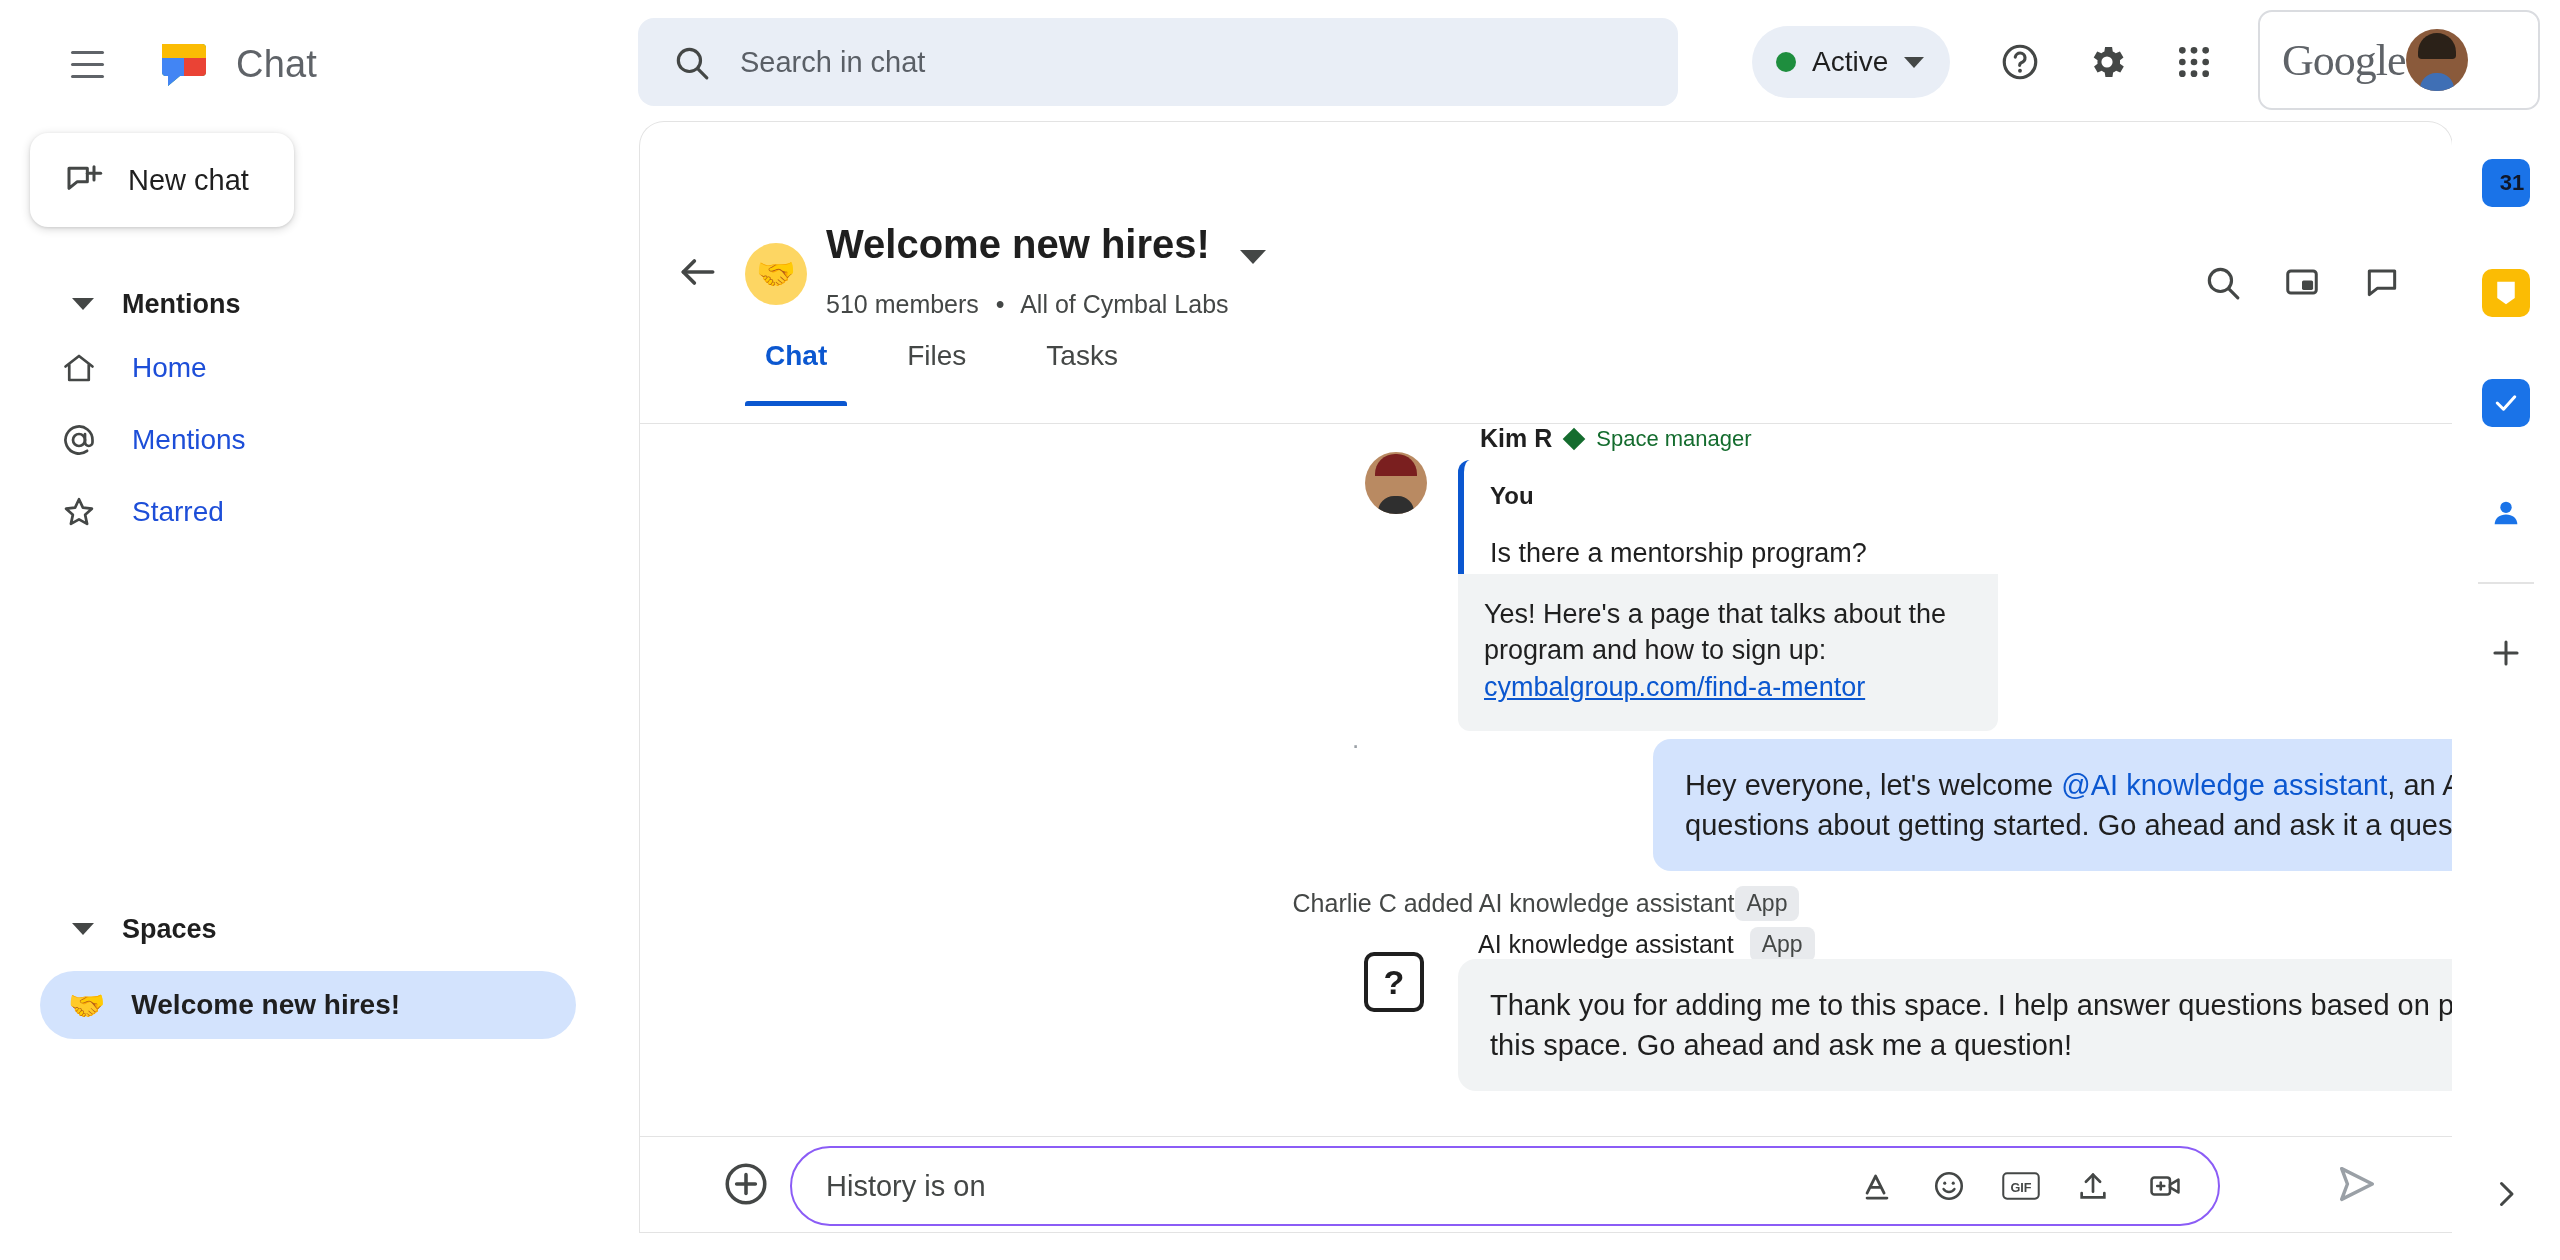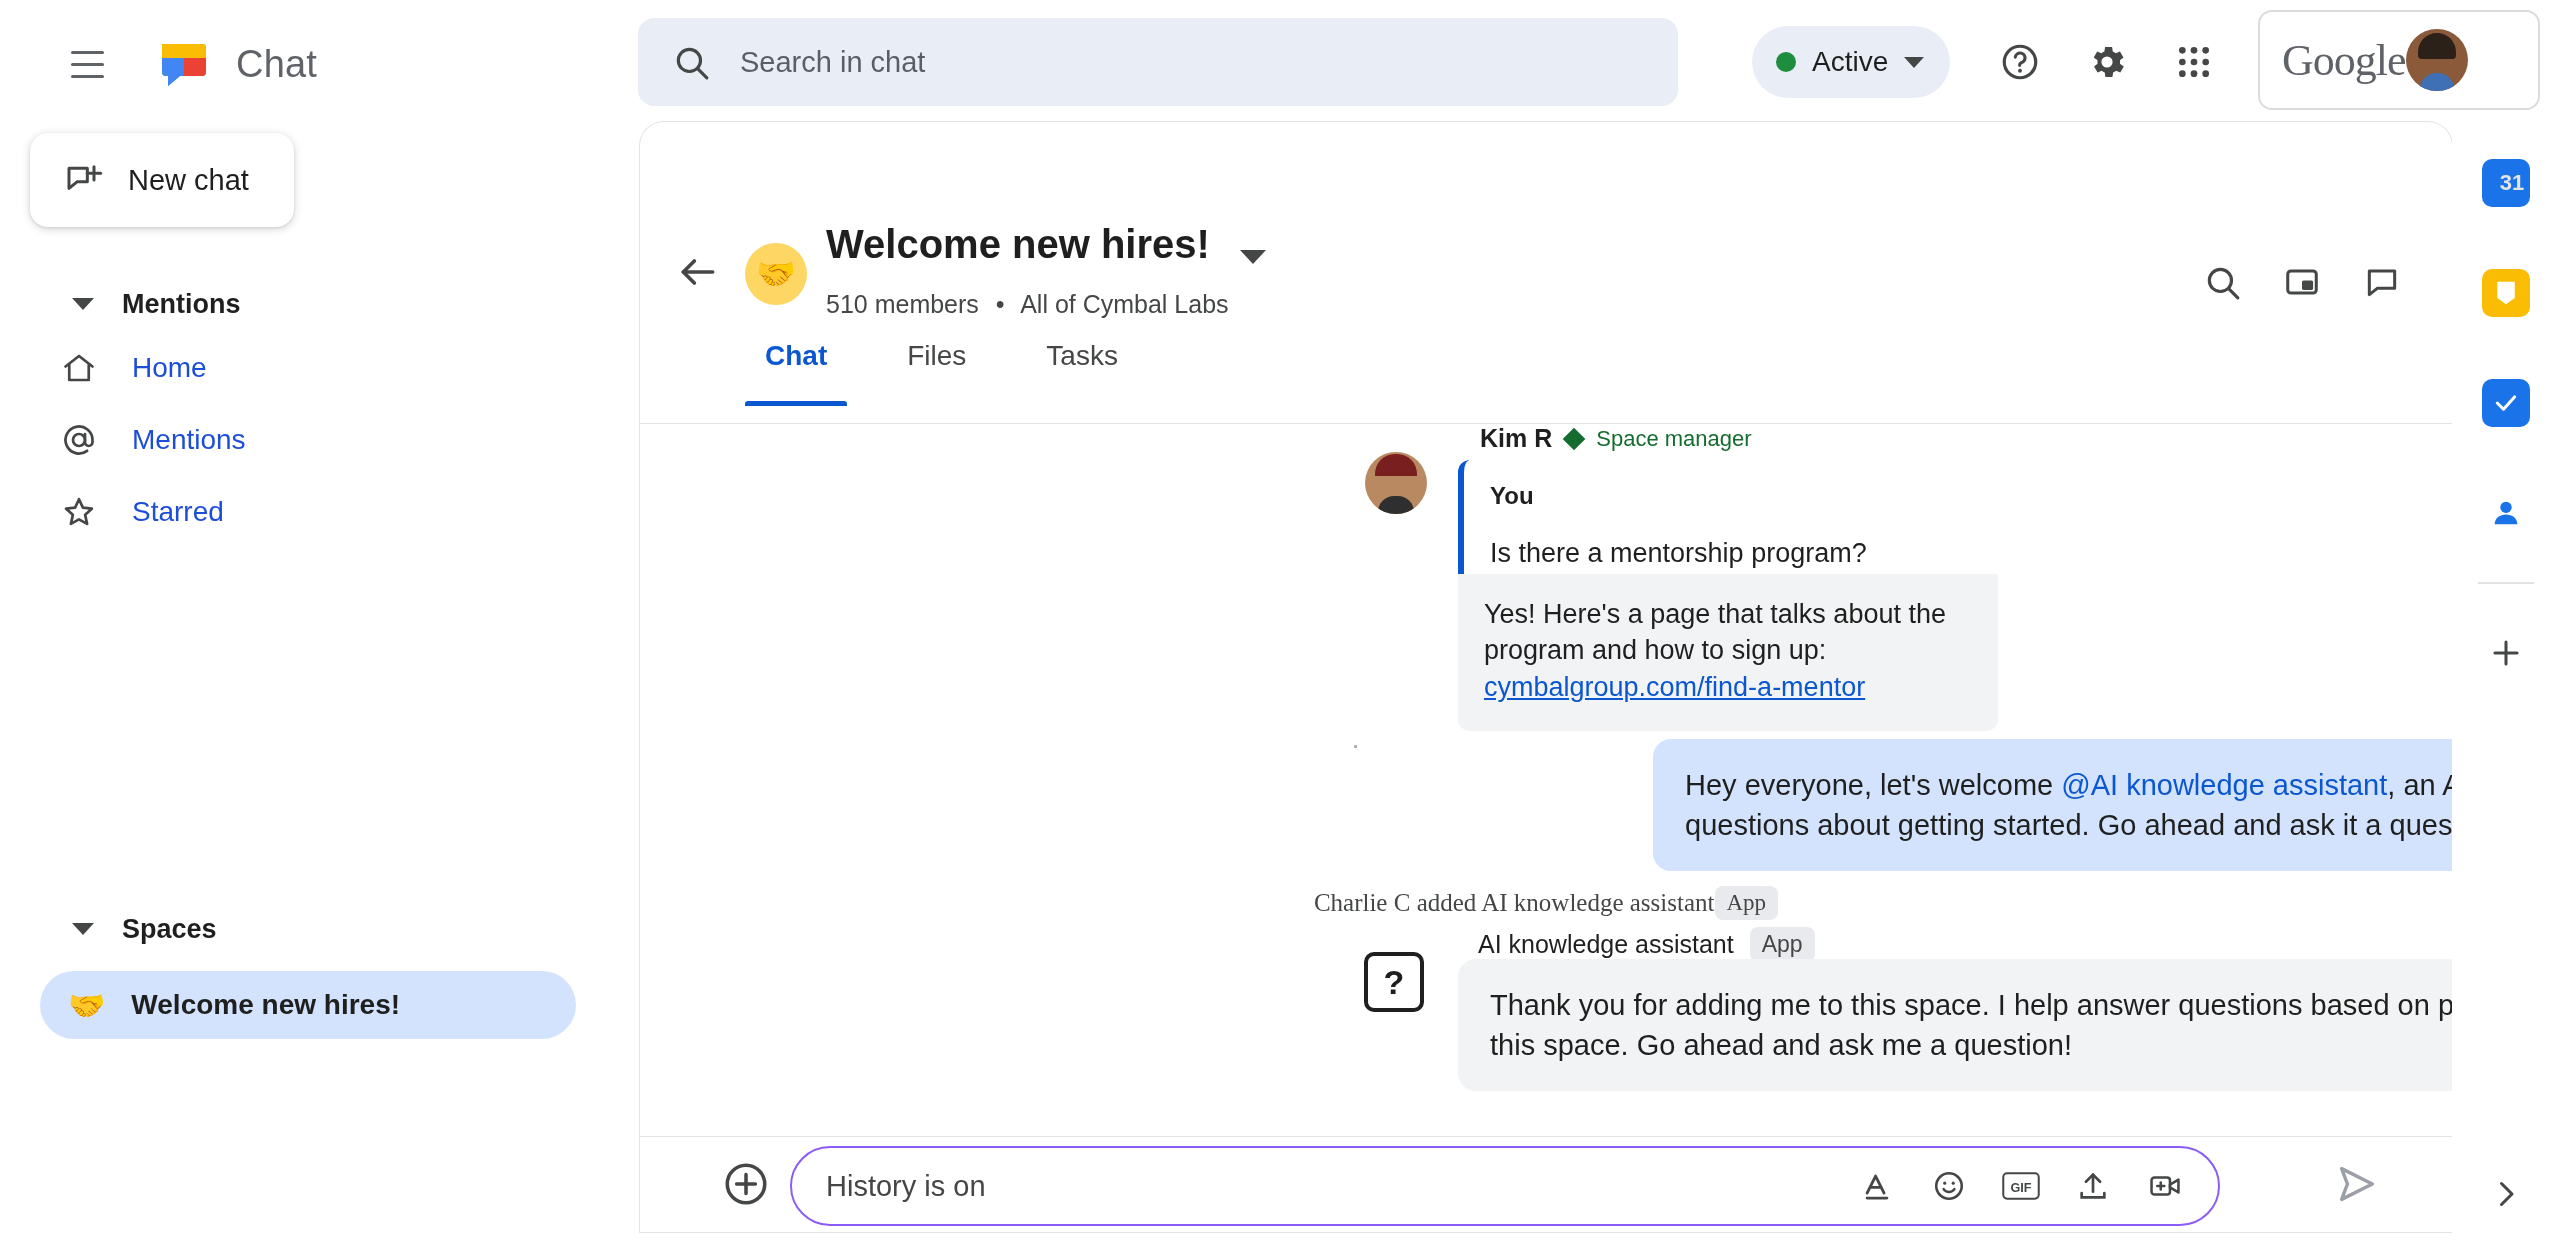--- a/index.html
+++ b/index.html
@@ -201,21 +201,21 @@
 
   .bubble-out {
     position:absolute; left: 1013px; top: 315px; width: 1280px;
     background:#d3e3fd; border-radius: 18px; padding: 26px 32px;
     font-size: 29px; line-height: 1.38; color:#1f1f1f;
   }
   .bubble-out .mention { color:#0b57d0; }
 
   .sysline {
     position:absolute; left: 0; top: 462px; width: 1812px;
-    display:flex; align-items:center; justify-content:center;  font-family: Liberation Serif, serif;
+    display:flex; align-items:center; justify-content:center; 
   }
   .sysline .txt { font-size: 25px; color:#444746;}
   .pill-app {
     font-size: 23px; color:#444746; background:#e8eaed;
     border-radius: 8px; padding: 4px 12px;
   }
 
   .bot-name-row { position:absolute; left: 838px; top: 503px; display:flex; align-items:center; gap:16px;}
   .bot-name-row .nm { font-size:25px; font-weight:normal; color:#1f1f1f;}
   .bot-avatar {
@@ -516,21 +516,21 @@
     </div>
     <div class="send-btn" style="left:1690px;">
       <svg width="46" height="46" viewBox="0 0 24 24" fill="none" stroke="currentColor" stroke-width="1.8">
         <path d="M4 4l16 8-16 8 3-8z" stroke-linejoin="round"></path>
       </svg>
     </div>
   </div>
 
   <div class="rail">
     <div class="rail-item">
-      <span class="sq" style="background:#1a73e8;color:#e5e5e5;padding-left:12px;">31</span>
+      <span class="sq" style="background:#1a73e8;color:#0f172a;padding-left:12px;">31</span>
     </div>
     <div class="rail-item">
       <span class="sq" style="background:#fbbc04;">
         <svg width="30" height="30" viewBox="0 0 24 24" fill="#fff">
             <path d="M5 3h14v13l-7 5-7-5z"></path>
           </svg>
       </span>
     </div>
     <div class="rail-item">
       <span class="sq" style="background:#1a73e8;">

